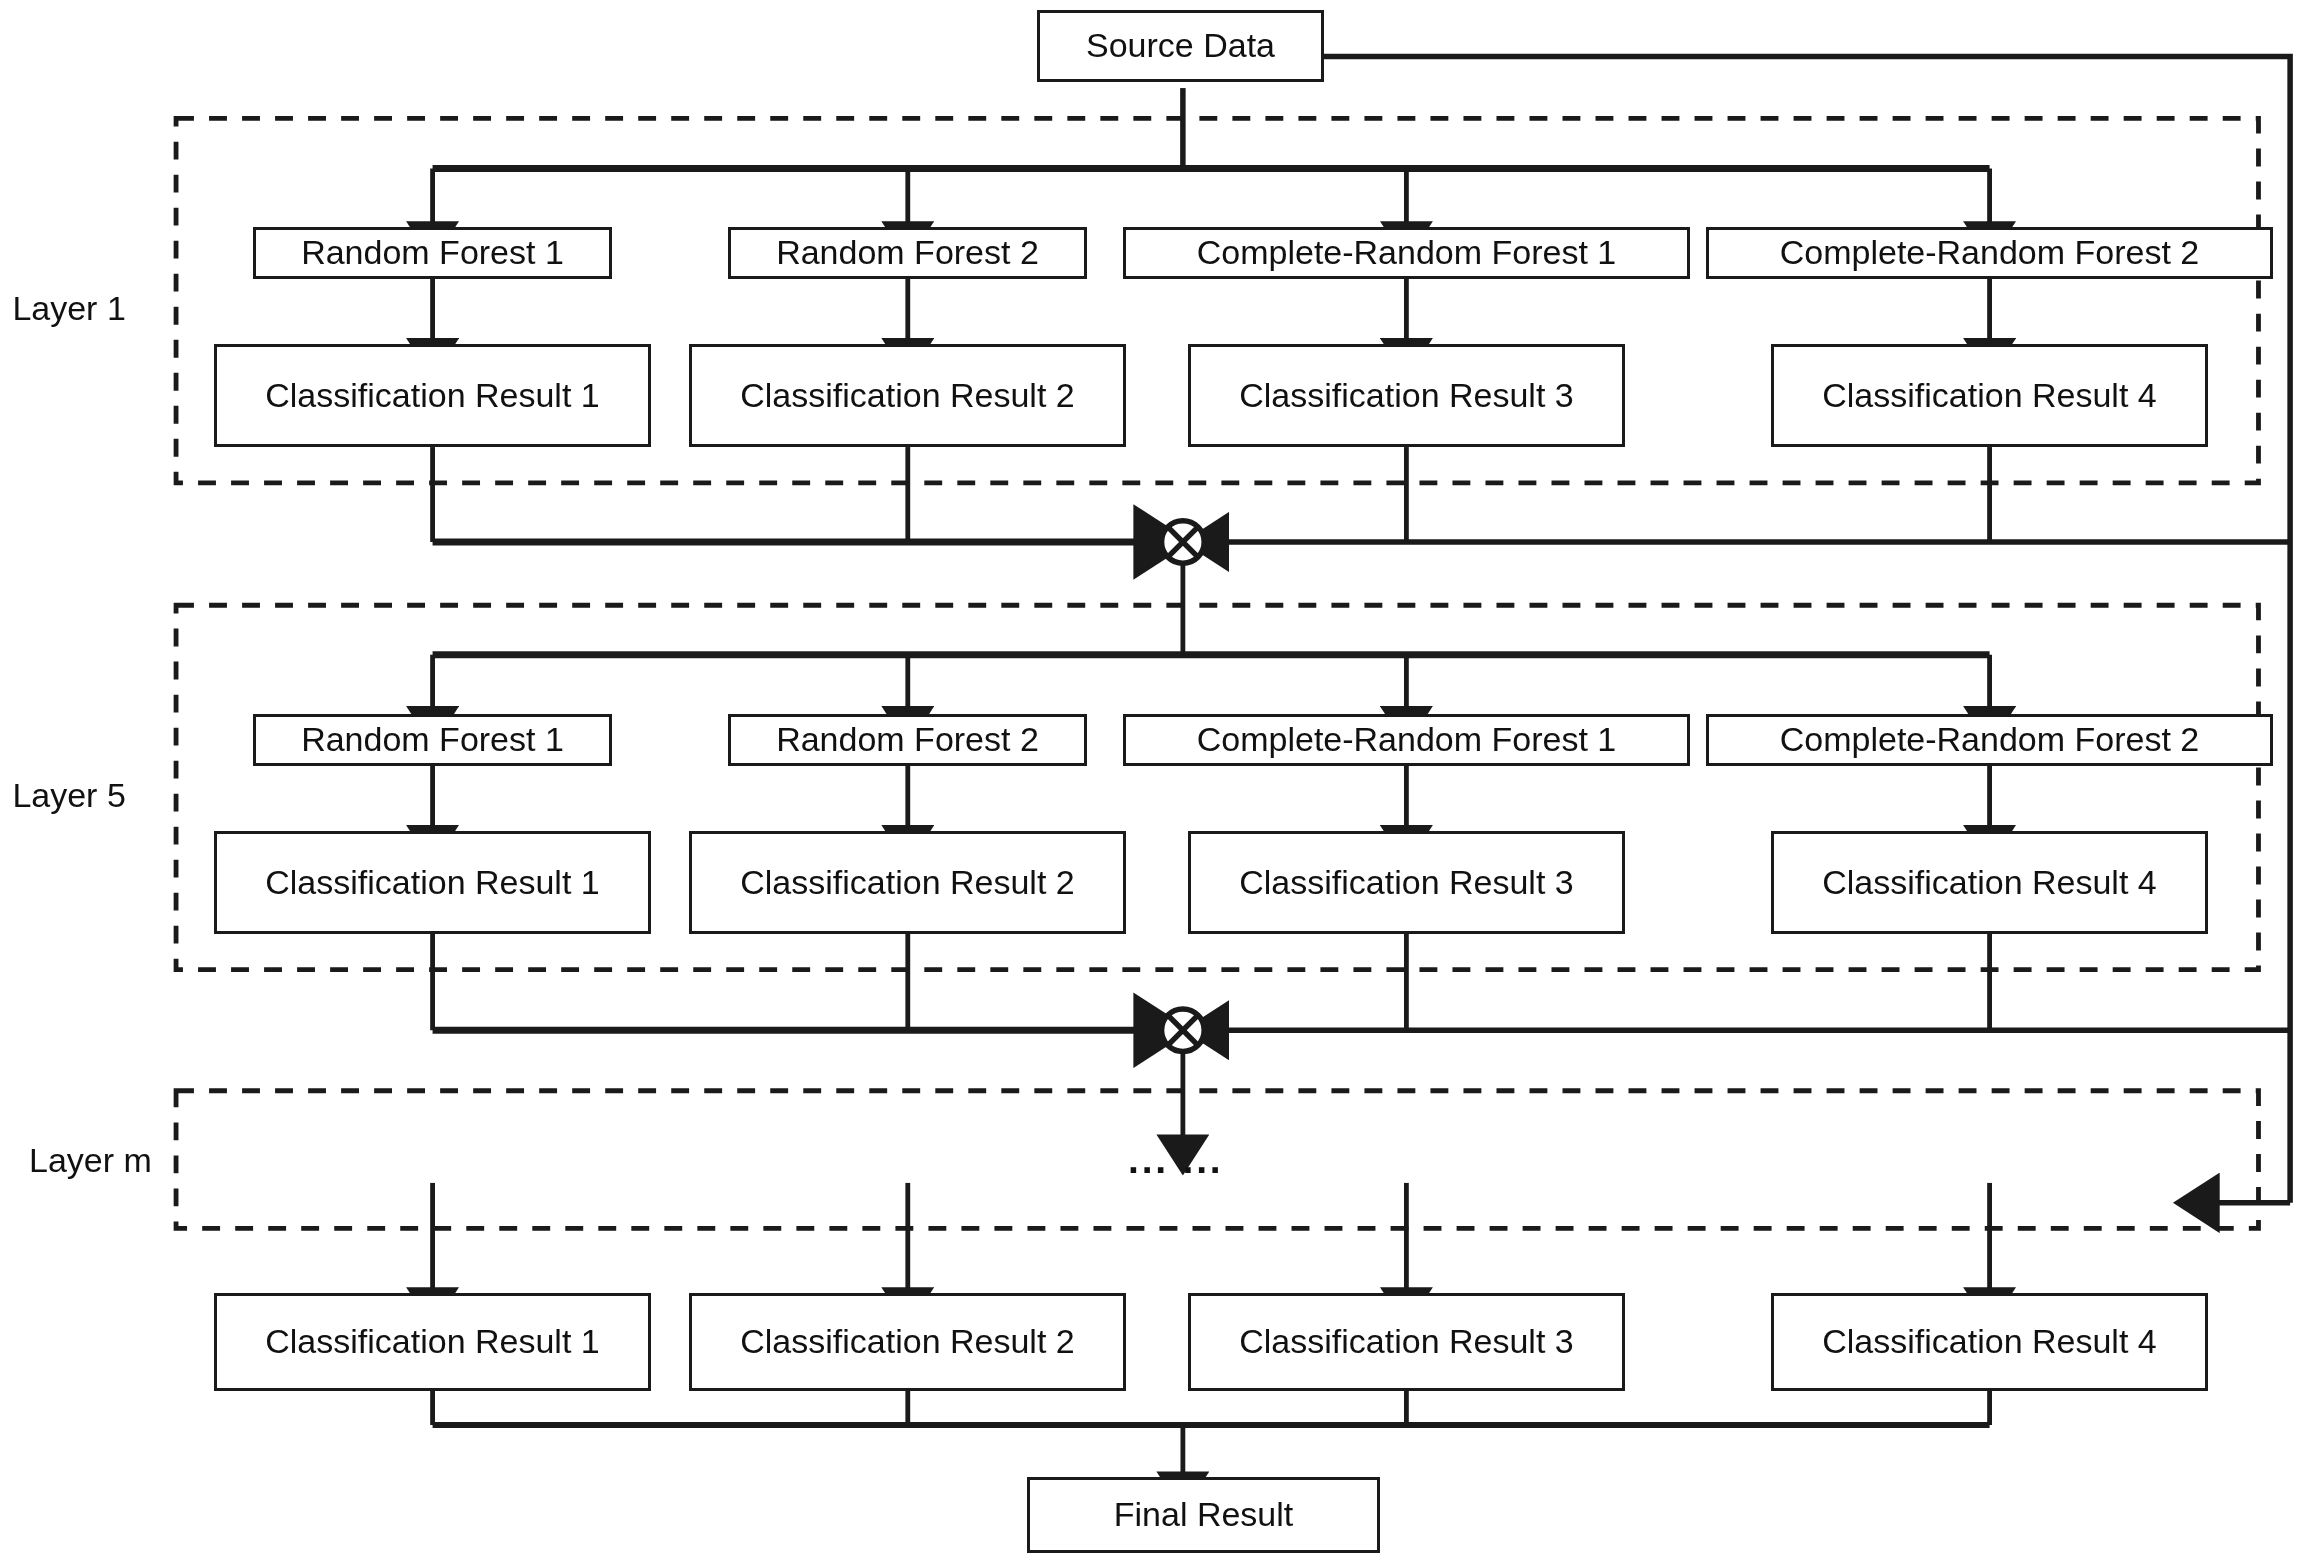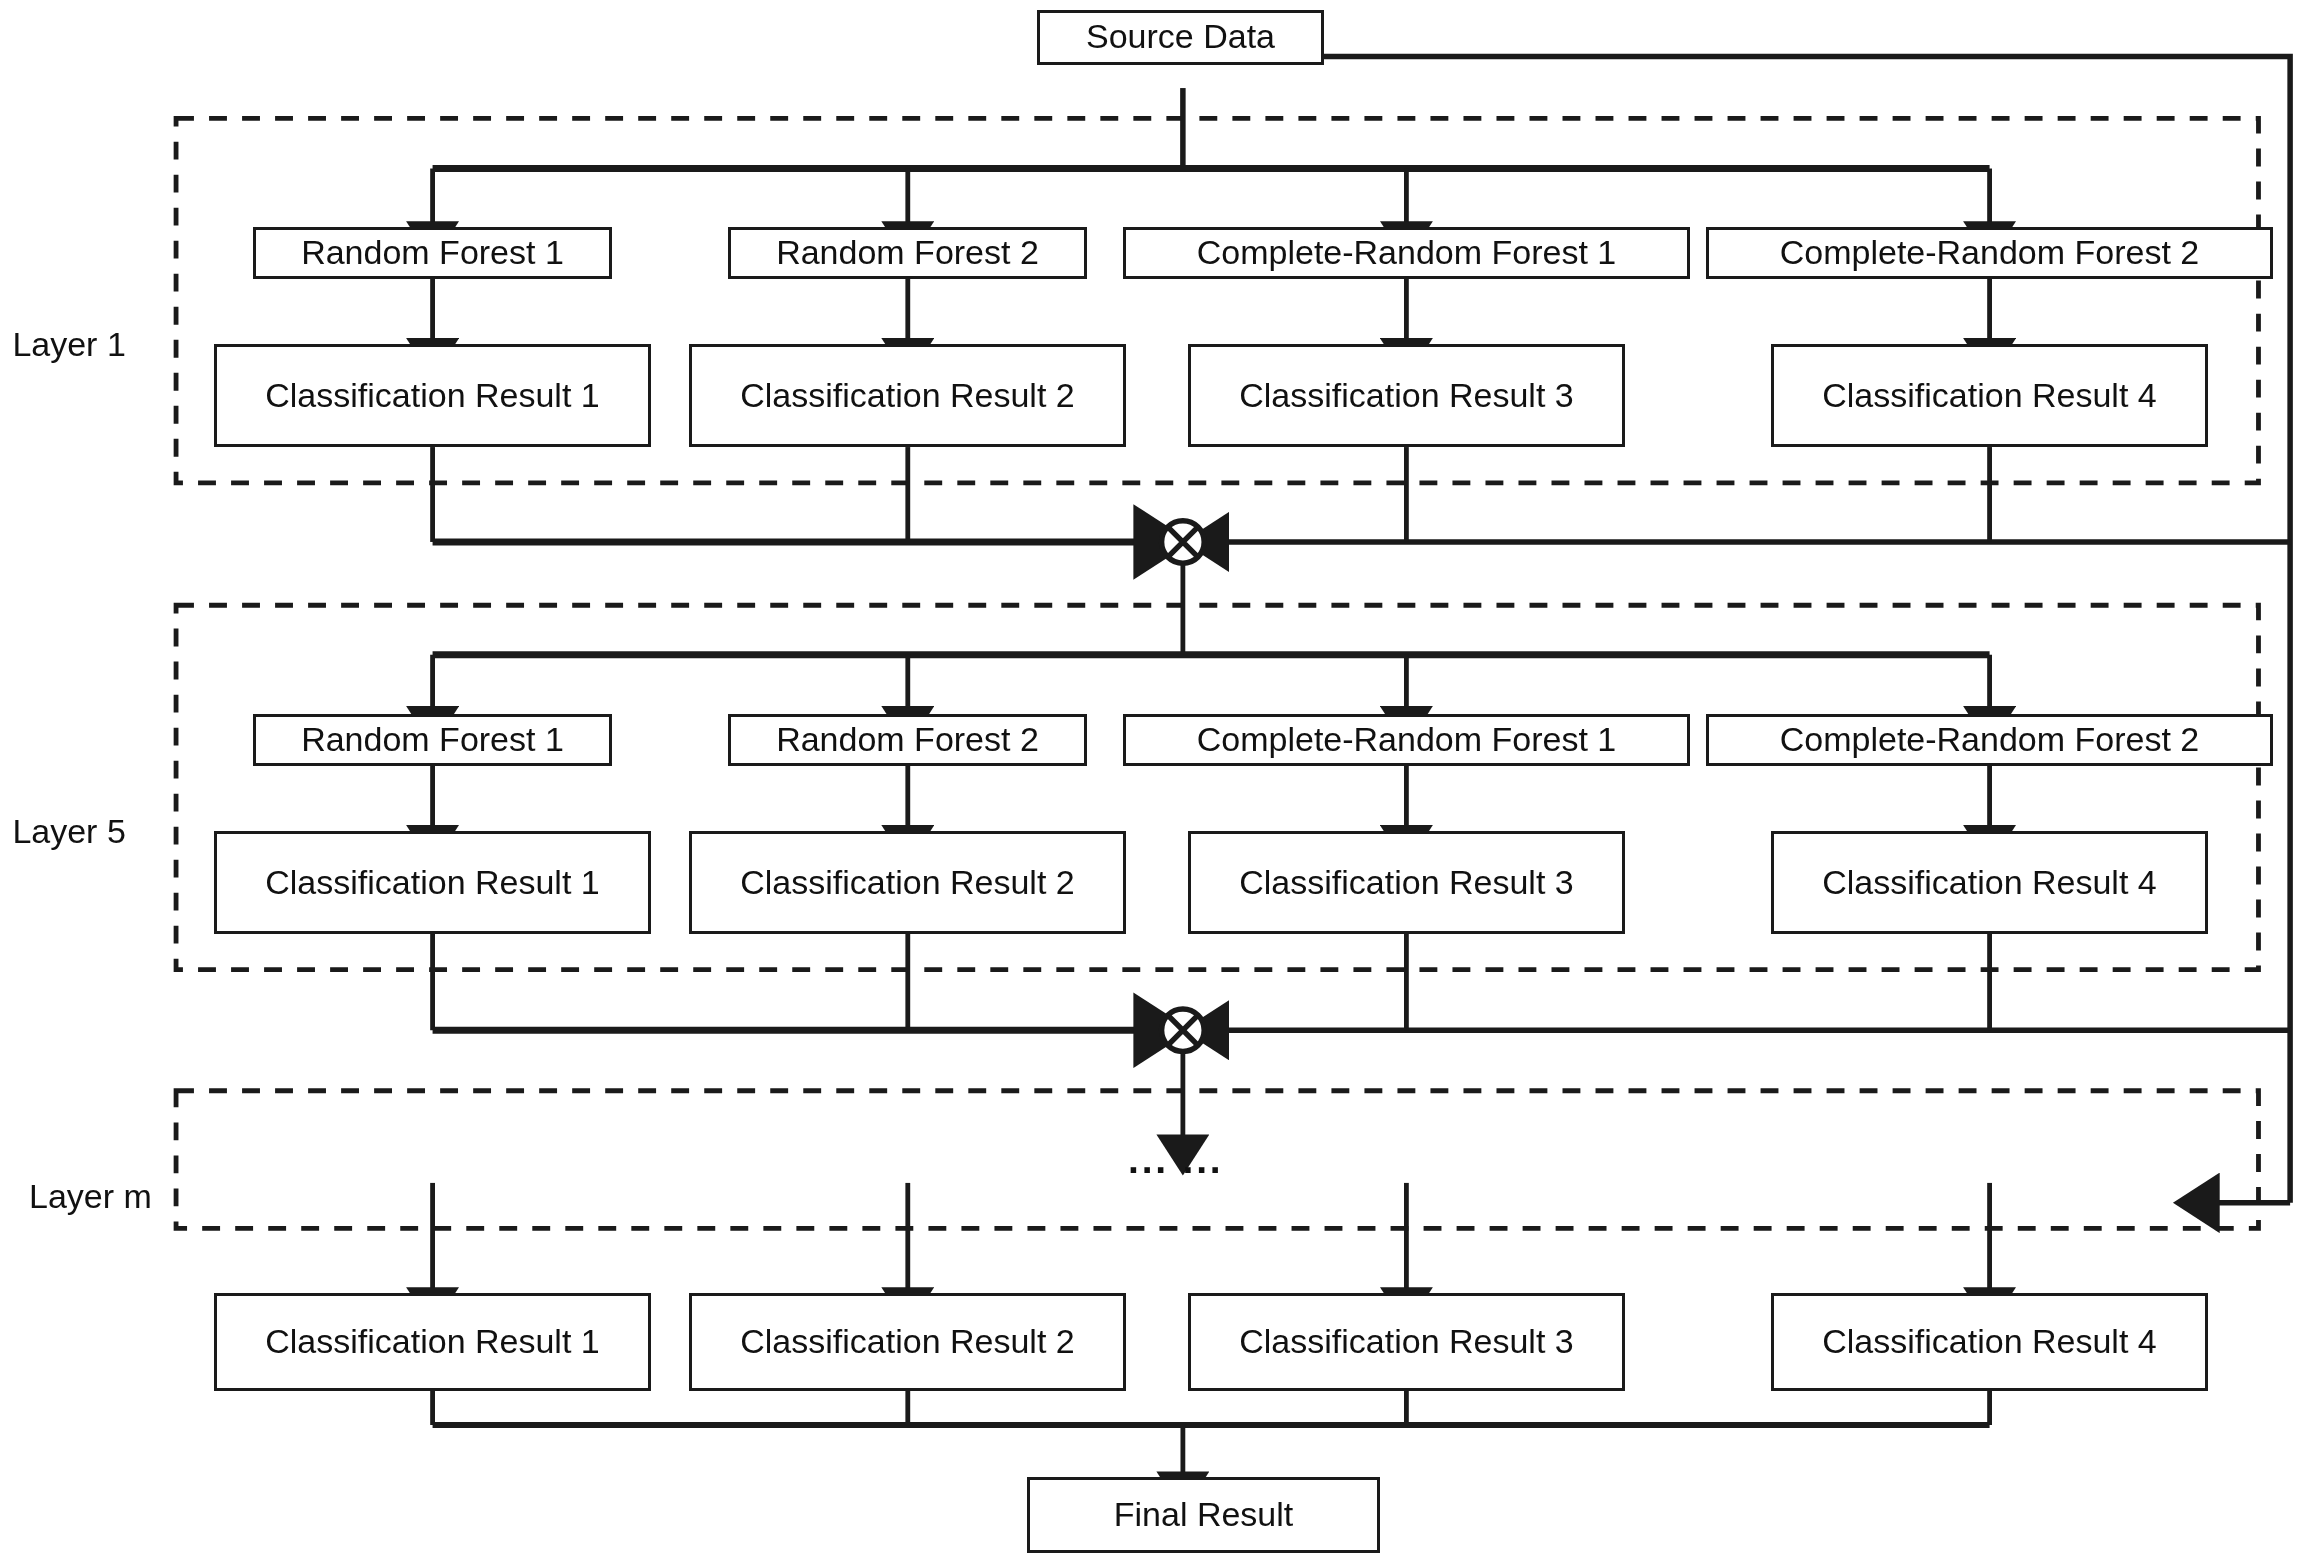--- a/index.html
+++ b/index.html
@@ -4,21 +4,21 @@
 <style>
   html,body{margin:0;padding:0;background:#ffffff;}
   body{width:2319px;height:1566px;overflow:hidden;
        font-family:"Liberation Sans","DejaVu Sans",sans-serif;}
   #stage{position:relative;width:2319px;height:1566px;background:#fff;}
   svg#wires{position:absolute;left:0;top:0;width:2319px;height:1566px;}
   .node{position:absolute;box-sizing:border-box;background:#fff;
         border:3.4px solid #1a1a1a;display:flex;align-items:center;
         justify-content:center;text-align:center;color:#111;
         font-size:34px;line-height:1.05;white-space:nowrap;}
-  .layer-label{position:absolute;font-size:34px;color:#111;white-space:nowrap;margin-top:36px;}
+  .layer-label{position:absolute;font-size:34px;color:#111;white-space:nowrap;}
   .ellipsis{position:absolute;font-size:39px;color:#111;letter-spacing:2.8px;
             white-space:nowrap;font-weight:700;}
 </style>
 </head>
 <body>
 
 <div id="stage">
 
   <svg id="wires" viewBox="0 0 3372 2277" xmlns="http://www.w3.org/2000/svg">
     <defs>
@@ -141,21 +141,21 @@
       </g>
       <g stroke-width="9">
         <path d="M629,2072 L2893,2072"></path>
       </g>
       <g stroke-width="7">
         <path d="M1720,2072 L1720,2148" marker-end="url(#ah)"></path>
       </g>
     </g>
   </svg>
 
-  <div class="node" style="left:1037px;top:9.6px;width:287px;height:55px;">
+  <div class="node" style="left:1037px;top:9.6px;width:287px;height:72px;">
     <span>Source Data</span>
   </div>
 
   <div class="layer-label" style="left:12.4px;top:289px;">Layer 1</div>
   <div class="layer-label" style="left:12.4px;top:776px;">Layer 5</div>
   <div class="layer-label" style="left:29px;top:1141px;">Layer m</div>
 
   <div class="node" style="left:253px;top:227px;width:359px;height:52px;">
     <span>Random Forest 1</span>
   </div>

